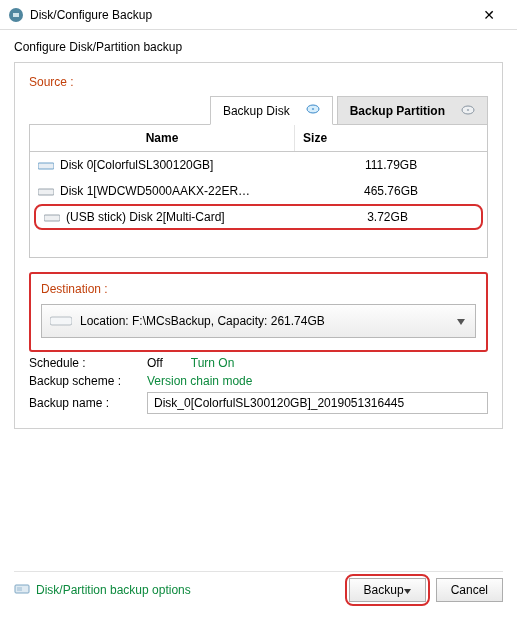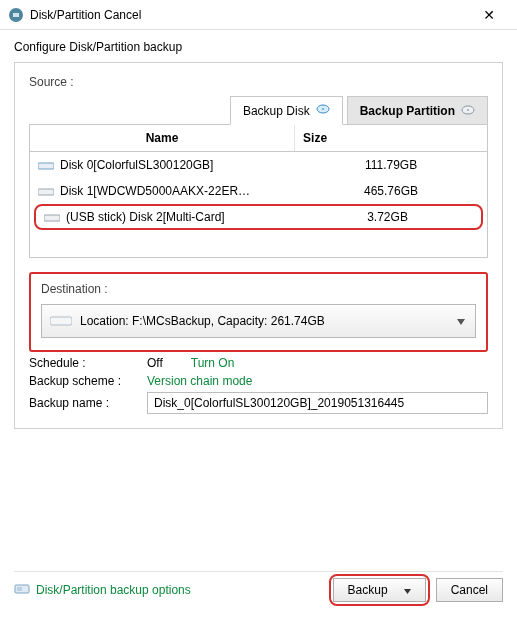--- a/index.html
+++ b/index.html
@@ -34,32 +34,32 @@
   .subtitle {
     padding: 10px 14px 8px 14px;
     font-size: 12px;
     color: #000;
   }
   .main-group {
     margin: 0 14px 10px 14px;
     border: 1px solid #d0d0d0;
     padding: 12px 14px 14px 14px;
   }
-  .label { color: #404040; }
+  .label { color: #c2410c; }
   .tabs {
     display: flex;
     justify-content: flex-end;
     margin-top: 6px;
   }
   .tab {
     border: 1px solid #c8c8c8;
     border-bottom: none;
     padding: 5px 12px;
     font-size: 12px;
-    display: flex; align-items: center; gap: 6px;
+    display: flex; align-items: center; gap: 16px;
     margin-left: 4px;
     background: #fff;
     position: relative;
     top: 1px;
   }
   .tab.inactive { background: #e5e5e5; font-weight: bold; }
   .tab.active { background: #fff; z-index: 2; border-bottom: 1px solid #fff; }
   .list-box {
     border: 1px solid #c8c8c8;
     height: 134px;
@@ -145,21 +145,21 @@
     color: #0d8a3e;
   }
   .footer .spacer { flex: 1; }
   .btn {
     border: 1px solid #adadad;
     background: linear-gradient(#fdfdfd,#e9e9e9);
     height: 24px;
     padding: 0 14px;
     font-family: inherit;
     font-size: 12px;
-    display: inline-flex; align-items: center; gap: 16px;
+    display: inline-flex; align-items: center; gap: 0;
   }
   .backup-highlight {
     border: 2.5px solid #d72e2e;
     border-radius: 8px;
     padding: 2px;
     display: inline-flex;
     margin-right: 6px;
   }
   .hr-footer {
     position: absolute;
@@ -171,21 +171,21 @@
 </head>
 <body>
 
 <div class="titlebar">
   <span class="app-icon">
     <svg width="16" height="16" viewBox="0 0 16 16">
       <circle cx="8" cy="8" r="7" fill="#4f869f"></circle>
       <rect x="5" y="6" width="6" height="4" fill="#cfe3ea"></rect>
     </svg>
   </span>
-  <span class="title">Disk/Partition Cancel</span>
+  <span class="title">Disk/Configure Backup</span>
   <div class="close">
     <span>✕</span>
   </div>
 </div>
 
 <div class="subtitle">Configure Disk/Partition backup</div>
 
 <div class="main-group">
 
   <div class="label">Source :</div>

